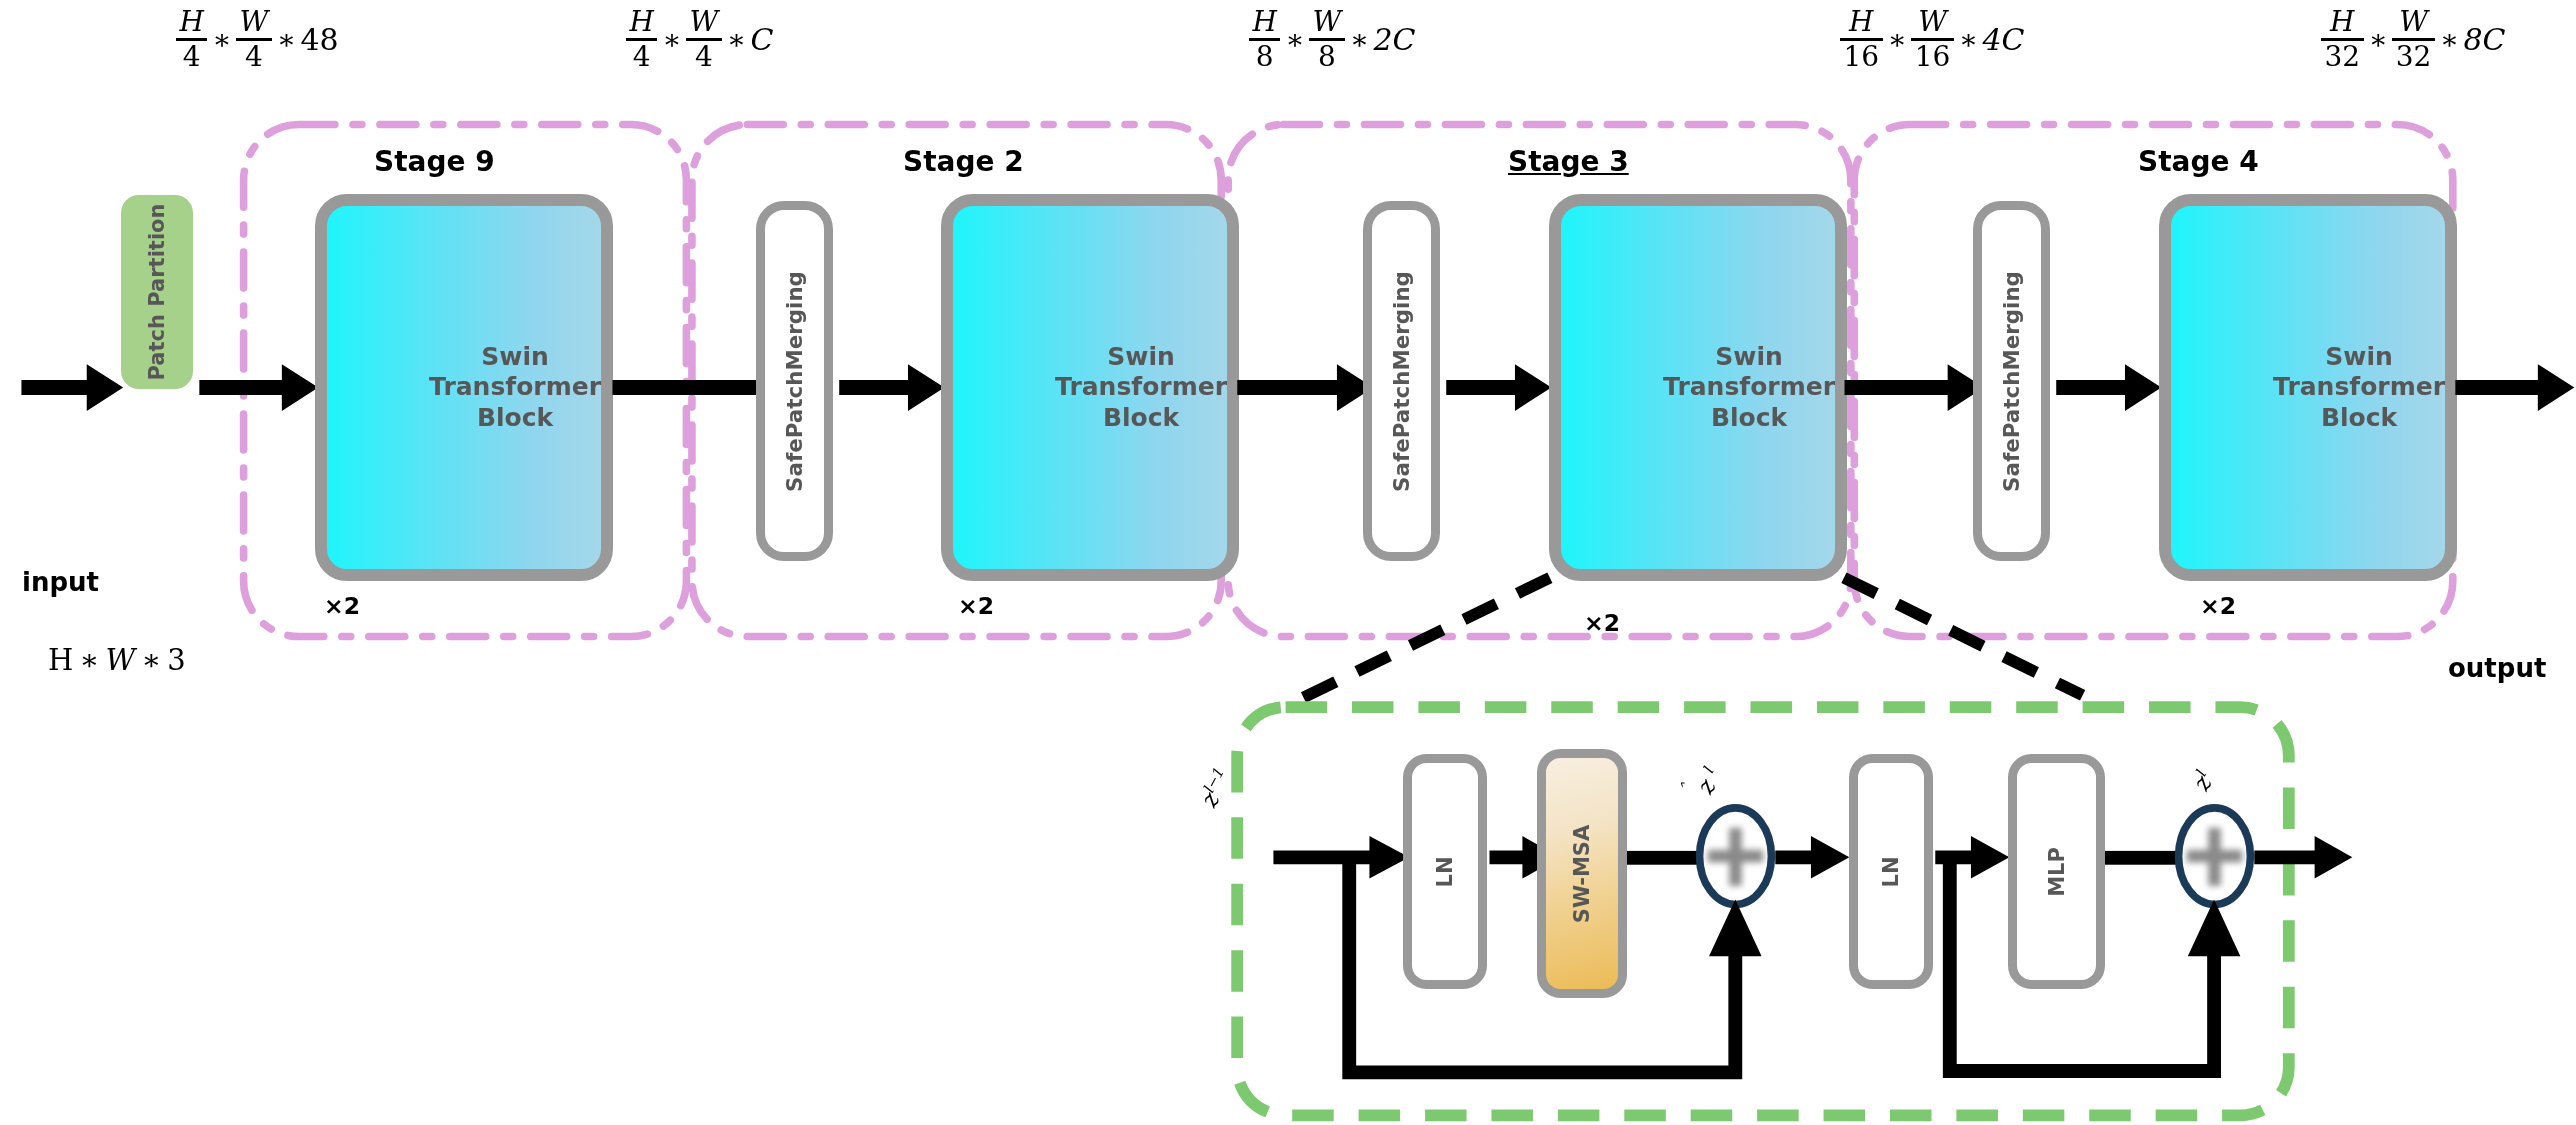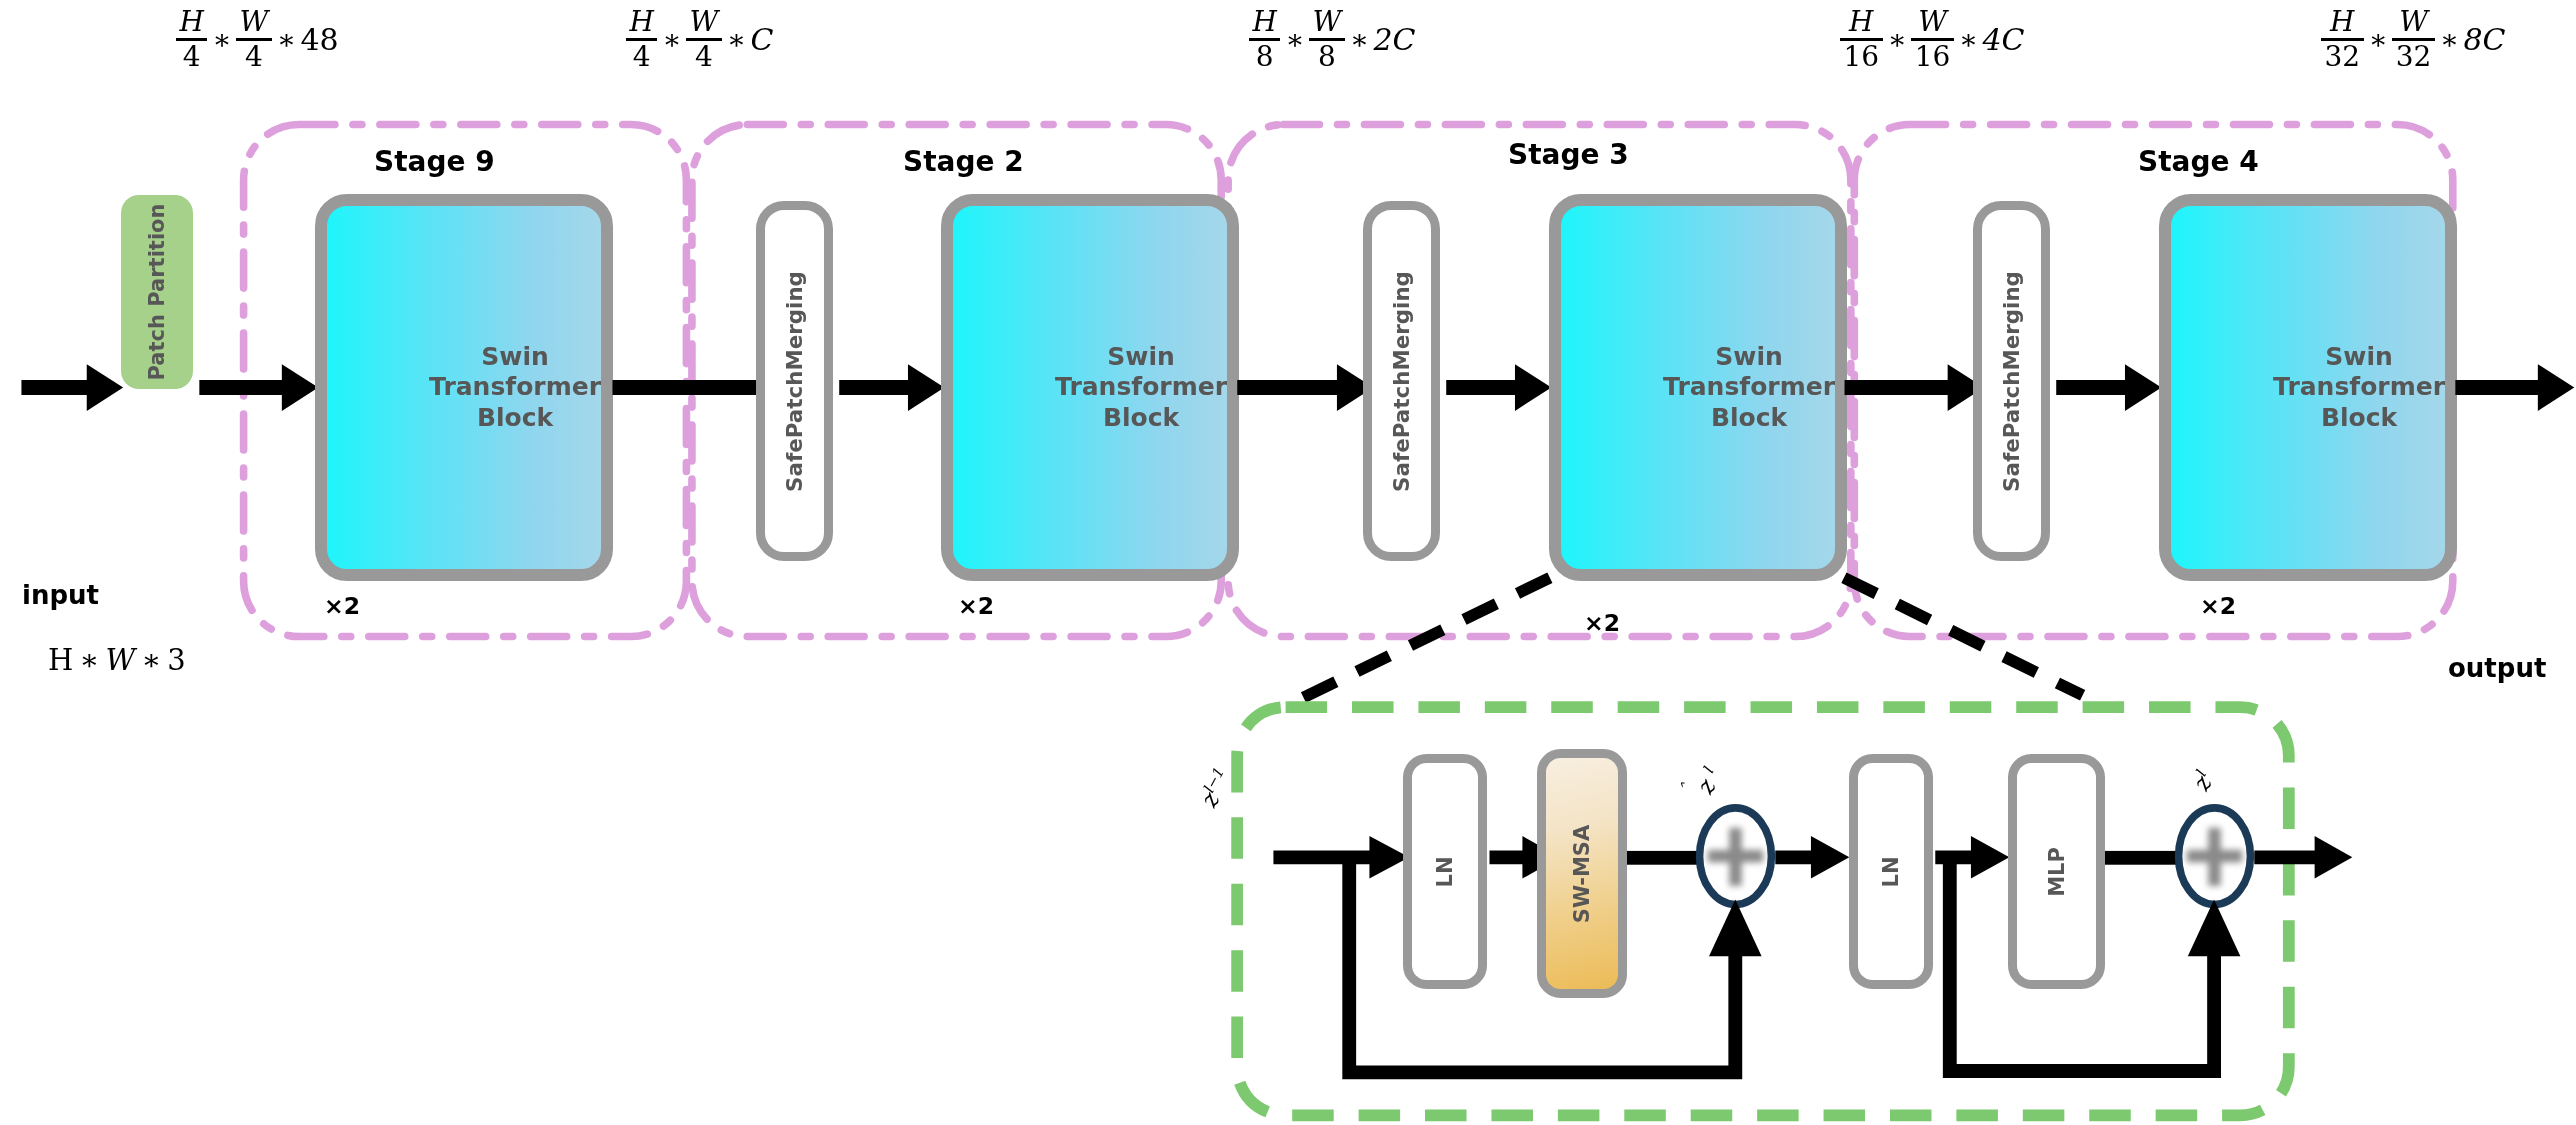--- a/index.html
+++ b/index.html
@@ -148,37 +148,37 @@
   <g fill="none" stroke="#dda0dd" stroke-width="11" stroke-linecap="round" stroke-dasharray="52 26 13 26">
     <rect x="352" y="180" width="640" height="740" rx="80" ry="80"></rect>
     <rect x="1000" y="180" width="765" height="740" rx="80" ry="80"></rect>
     <rect x="1775" y="180" width="900" height="740" rx="80" ry="80"></rect>
     <rect x="2680" y="180" width="865" height="740" rx="80" ry="80"></rect>
   </g>
 </svg>
 
 <div class="stage-label" style="left:374px;top:145px;">Stage 9</div>
 <div class="stage-label" style="left:903px;top:145px;">Stage 2</div>
-<div class="stage-label" style="left:1508px;top:138px;">Stage 3</div>
+<div class="stage-label" style="left:1508px;top:145px;text-decoration:underline;">Stage 3</div>
 <div class="stage-label" style="left:2138px;top:145px;">Stage 4</div>
 
 <div class="x2-label" style="left:324px;top:592px;">×2</div>
 <div class="x2-label" style="left:958px;top:592px;">×2</div>
 <div class="x2-label" style="left:1584px;top:609px;">×2</div>
 <div class="x2-label" style="left:2200px;top:592px;">×2</div>
 
 <svg class="arrow" style="left:21px;top:360px;width:104px;height:55px;" viewBox="0 0 150 80">
   <path d="M0 29 L95 29 L95 6 L148 40 L95 74 L95 51 L0 51 Z" fill="#000"></path>
 </svg>
 
 <div class="patch-partition" style="left:121px;top:195px;width:72px;height:194px;">
   <span>Patch Partition</span>
 </div>
 
-<div class="io-label" style="left:22px;top:567px;margin-top:13px;">input</div>
+<div class="io-label" style="left:22px;top:567px;">input</div>
 
 <div class="hw3" style="left:48px;top:643px;">
   <span>H</span>
   <span>∗</span>
   <span style="font-style:italic;">W</span>
   <span>∗</span>
   <span>3</span>
 </div>
 
 <svg class="arrow" style="left:199px;top:360px;width:121px;height:55px;" viewBox="0 0 175 80">

